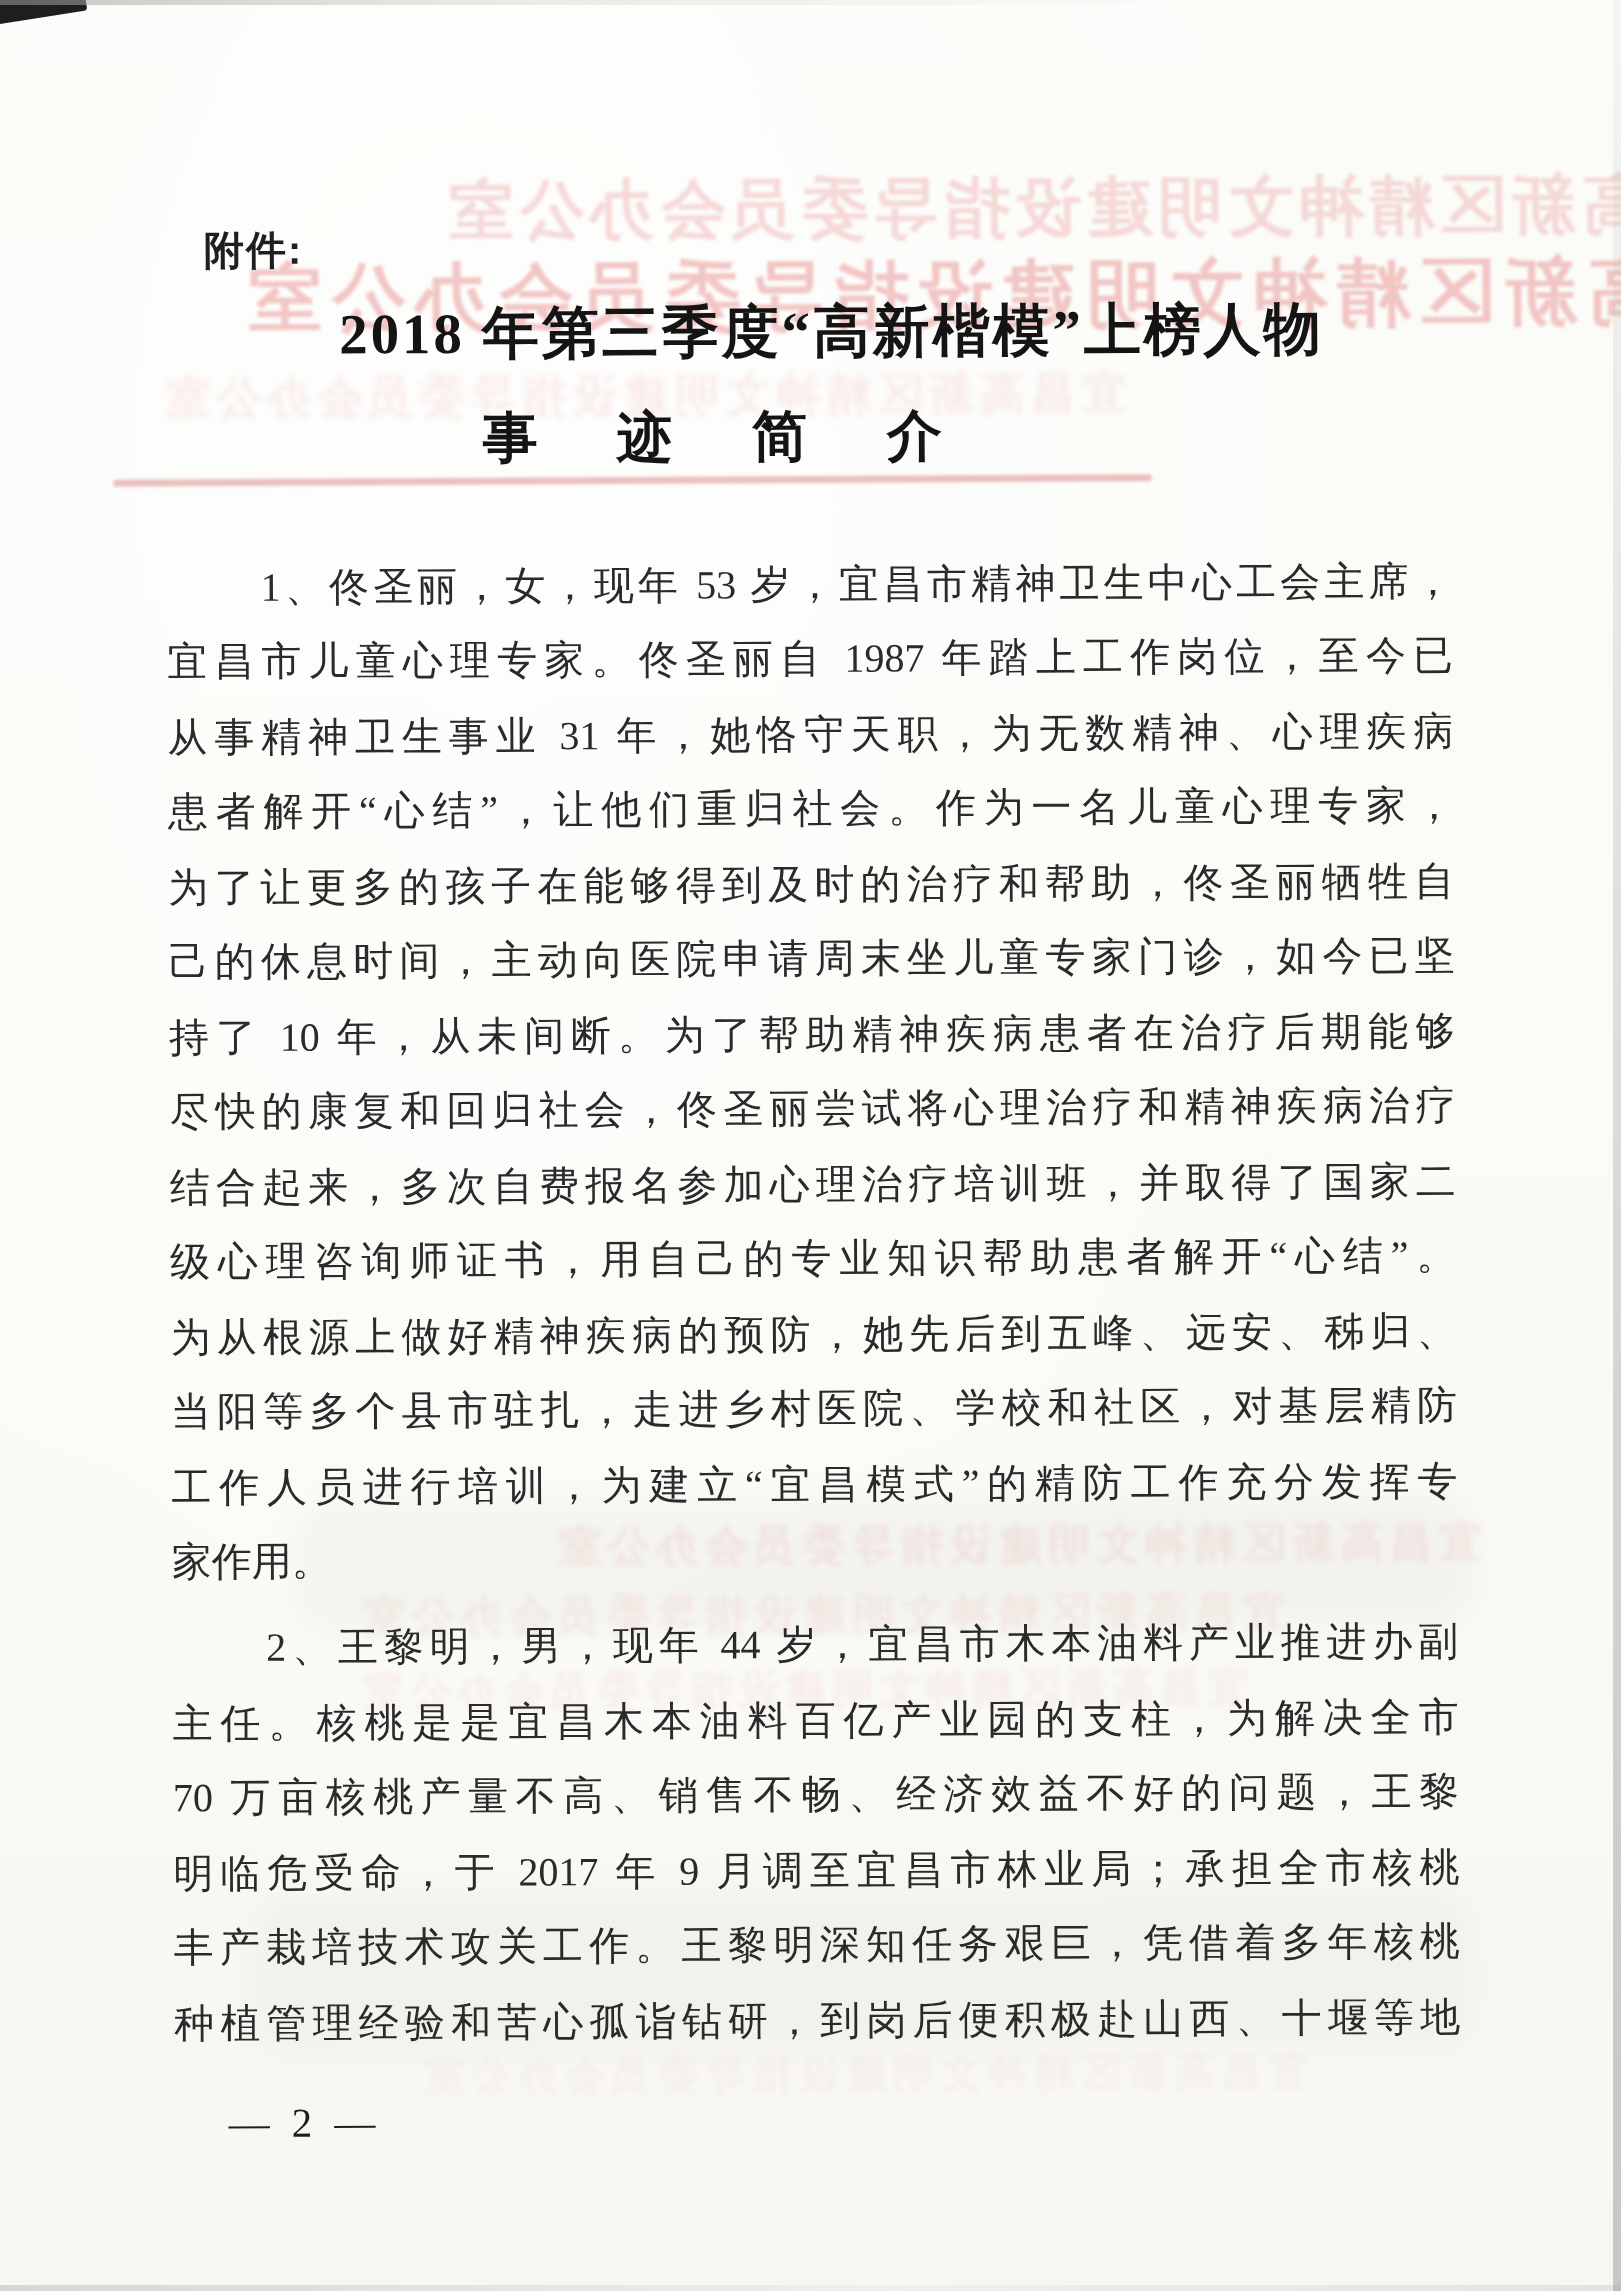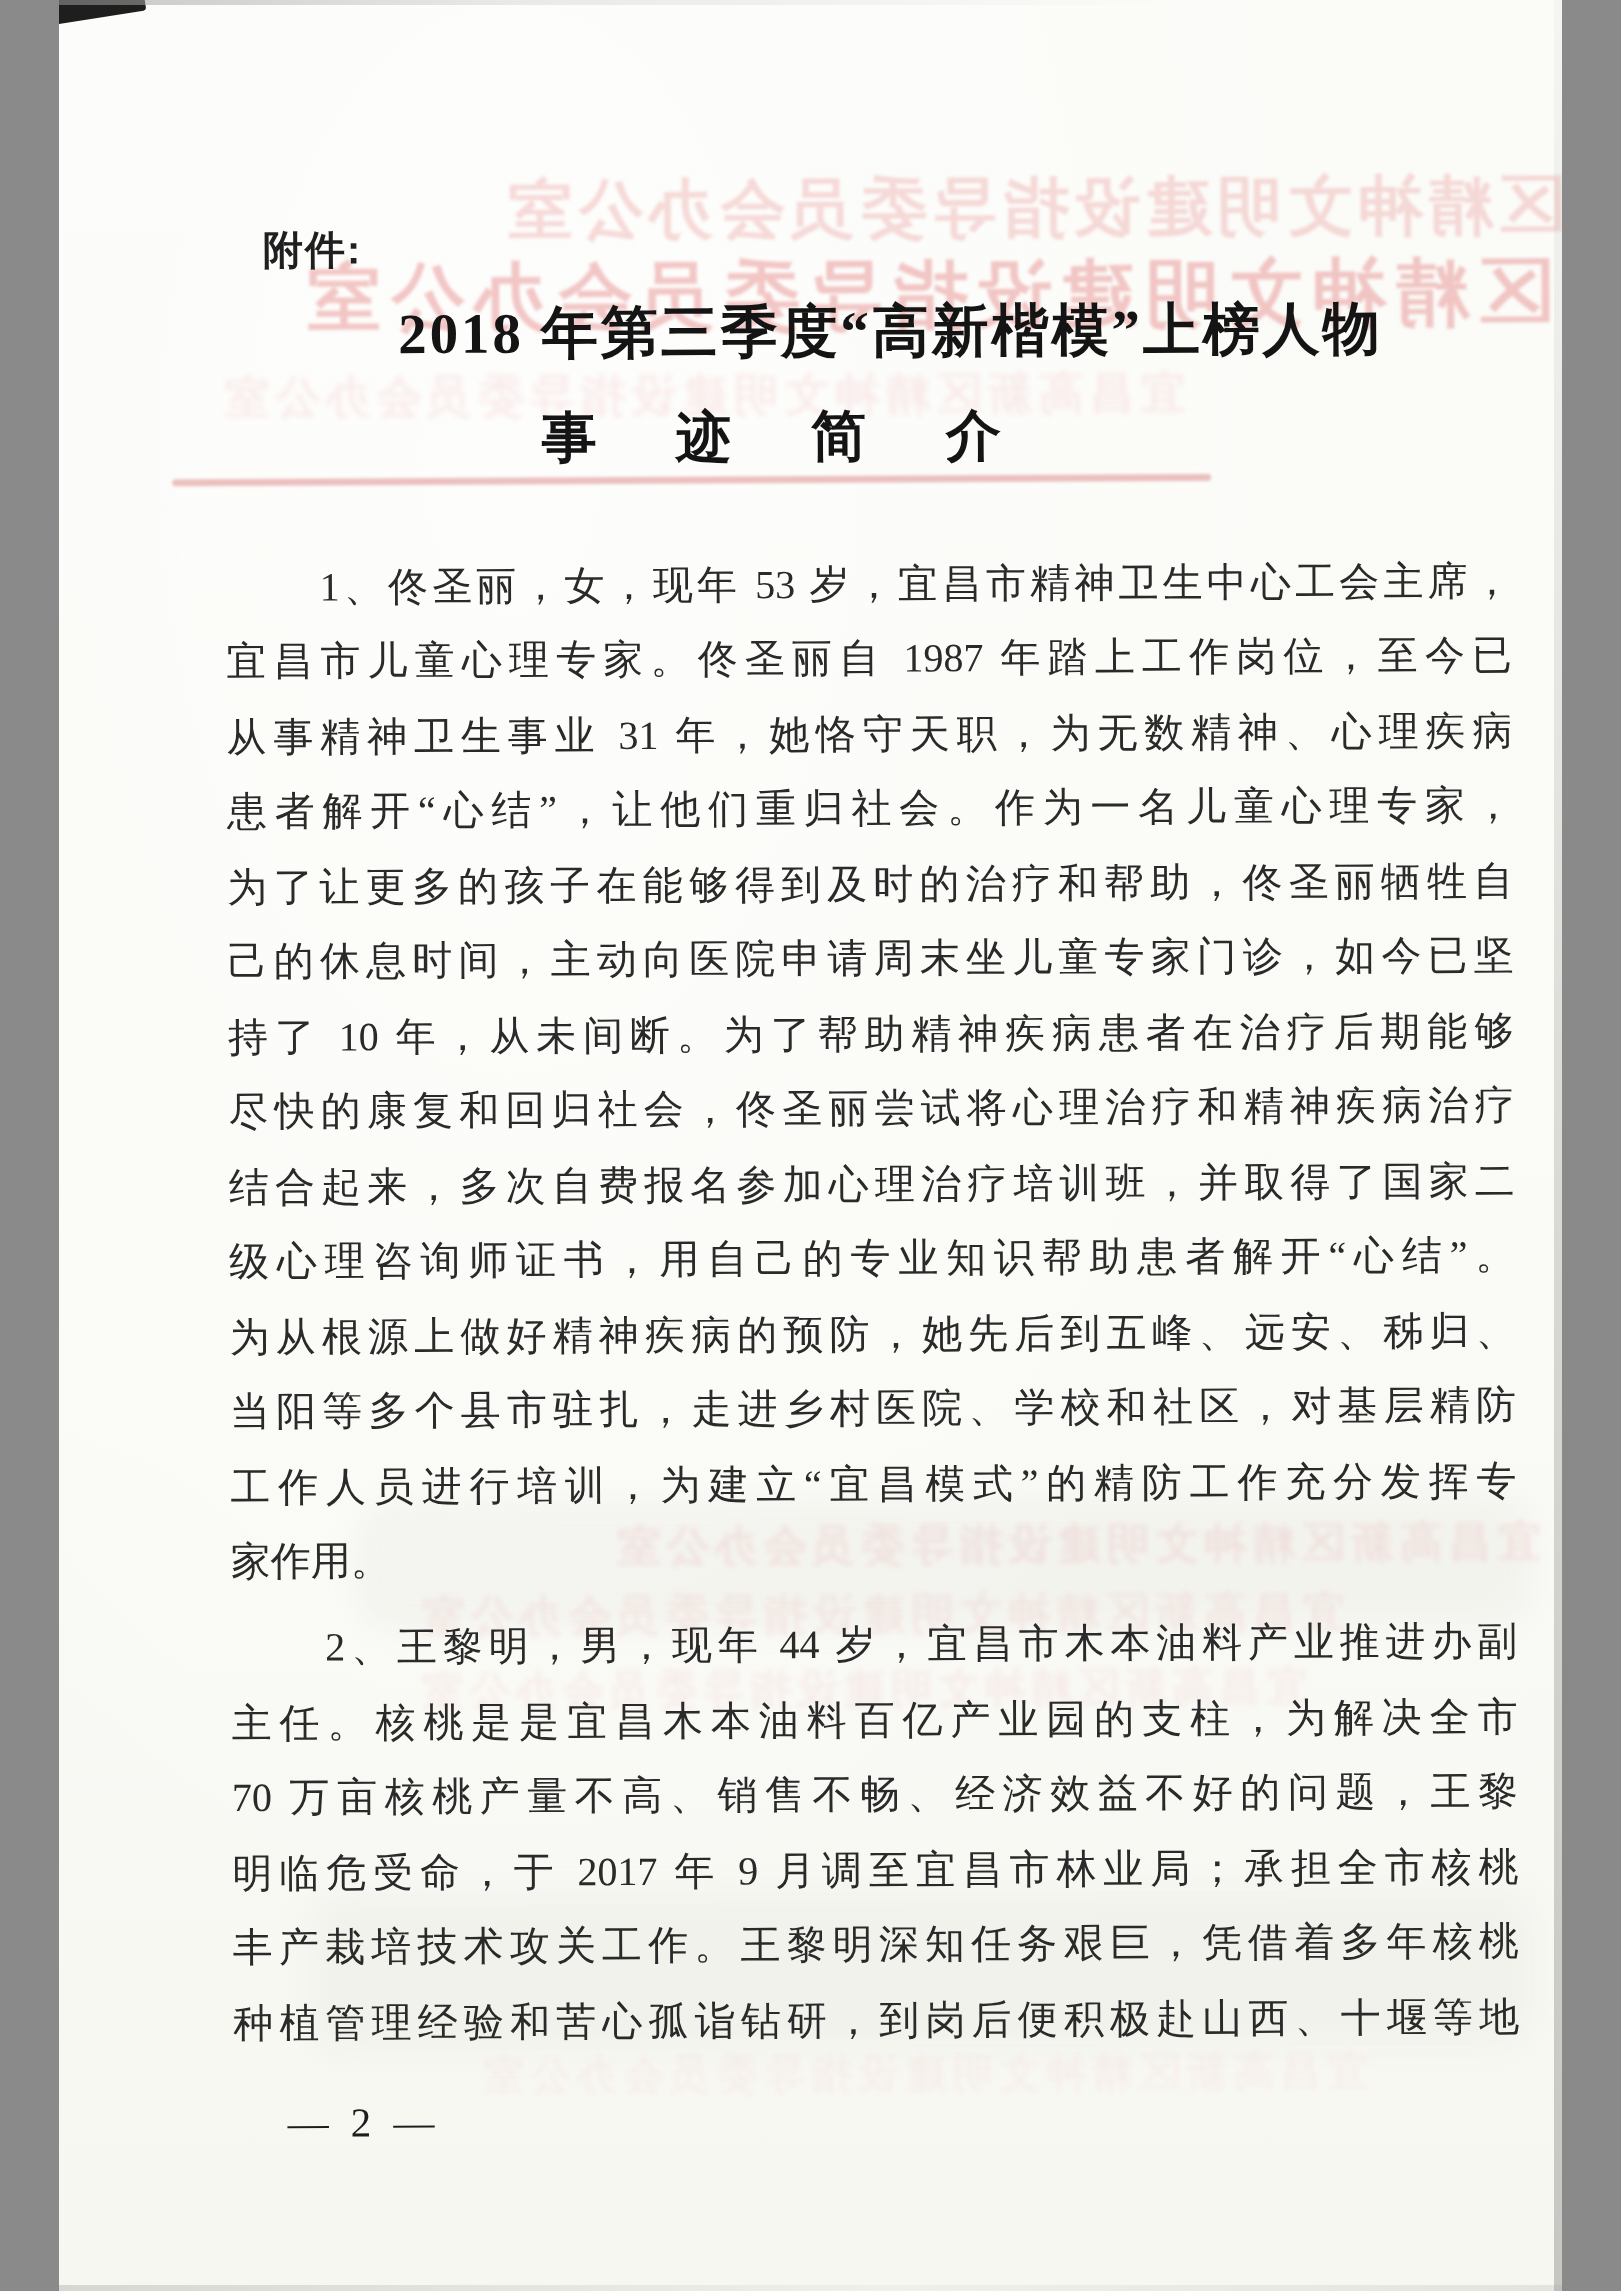--- a/index.html
+++ b/index.html
@@ -1,18 +1,18 @@
 <!DOCTYPE html>
 <html><head>
 <meta charset="utf-8">
 <style>
   html,body{margin:0;padding:0;background:#8a8a8a;}
   .page{
     position:relative;
-    width:1503px;height:2292px;
+    width:1621px;height:2292px;
     margin:0 auto;
     background:
       radial-gradient(ellipse at 30% 20%, rgba(255,255,255,.6), rgba(0,0,0,0) 60%),
       linear-gradient(180deg,#fbfbf8 0%,#fafaf6 55%,#f7f7f2 100%);
     overflow:hidden;
     font-family:"Liberation Serif","DejaVu Serif",serif;
     color:#262626;
   }
   .tilt{position:absolute;inset:0;transform:rotate(-0.3deg);transform-origin:50% 45%;}
   

